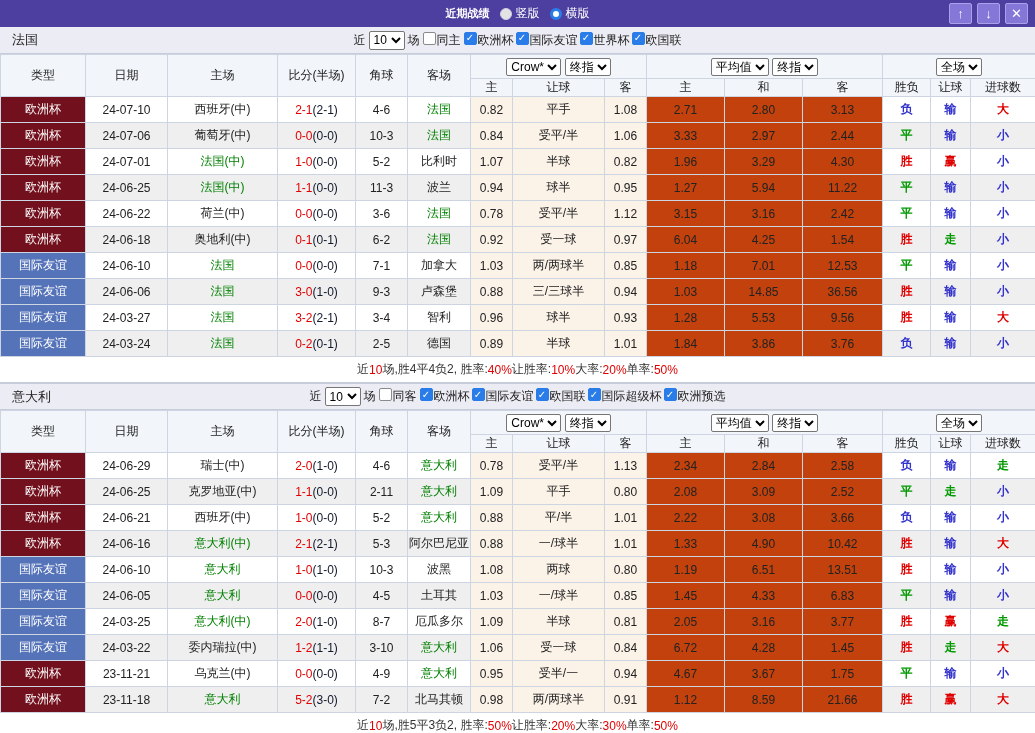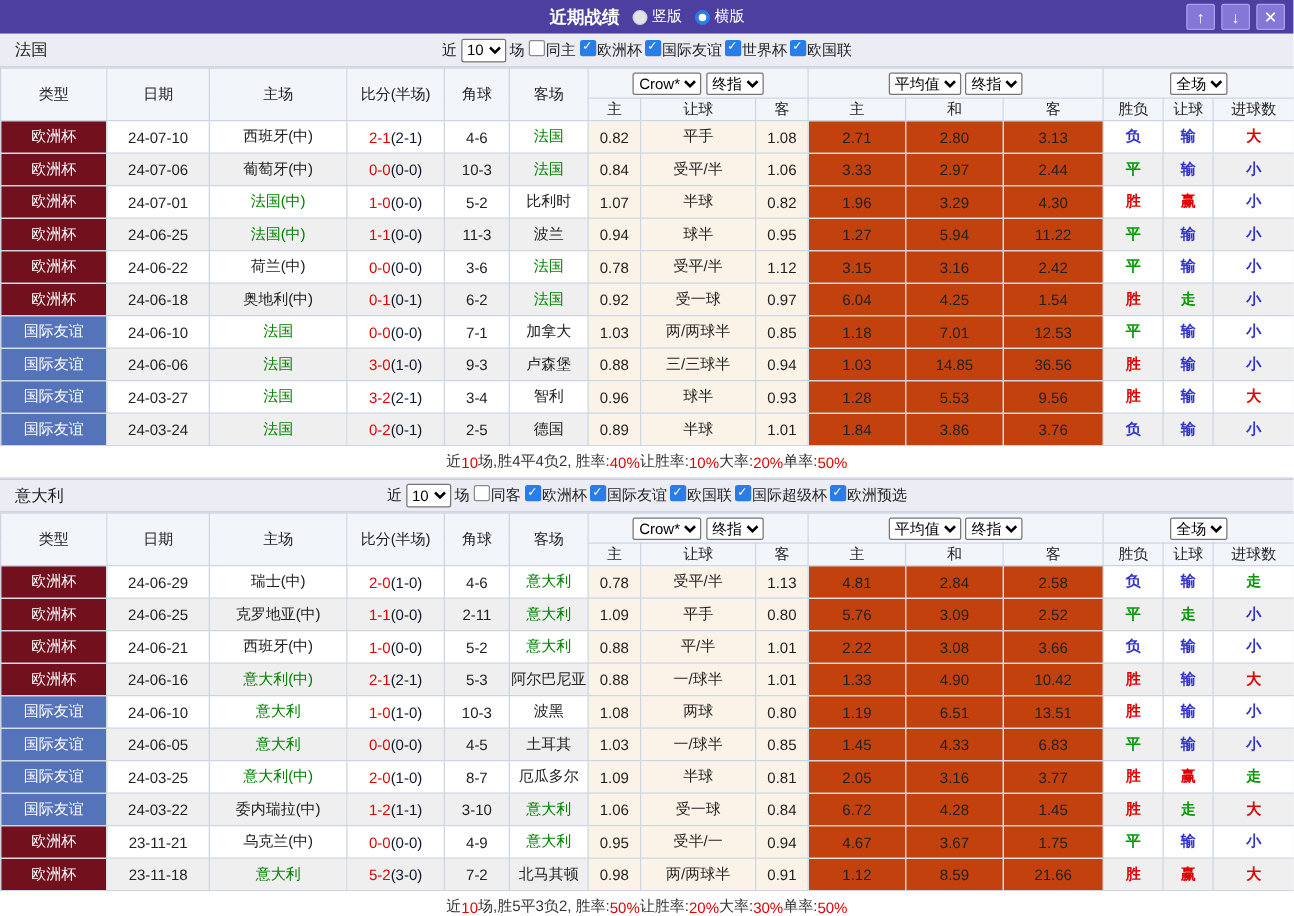--- a/index.html
+++ b/index.html
@@ -2,21 +2,21 @@
 <html><head>
 <meta charset="utf-8">
 <style>
   * { box-sizing: border-box; }
   body { margin: 0; font-family: "Liberation Sans", "DejaVu Sans", sans-serif; font-size: 12px; color: #222; background: #fff; }
   .window { width: 1035px; height: 733px; overflow: hidden; background: #fff; }
 
   
   .titlebar { height: 27px; background: #4c3f9f; display: flex; align-items: center; position: relative; }
   .title-center { position: absolute; left: 0; right: 0; display: flex; justify-content: center; align-items: center; gap: 10px; color: #fff; }
-  .title-text { font-weight: bold; font-size: 14px; }
+  .title-text { font-weight: bold; font-size: 11px; }
   .radio-group { display: flex; align-items: center; gap: 4px; font-size: 12px; cursor: pointer; }
   .radio { width: 12px; height: 12px; border-radius: 50%; display: inline-block; }
   .radio.off { background: #e3e3e3; border: 1px solid #cfcfe8; }
   .radio.on  { background: #fff; border: 3px solid #2a7de8; }
   .win-buttons { margin-left: auto; display: flex; gap: 5px; padding-right: 7px; z-index: 2; }
   .win-btn { width: 23px; height: 21px; background: #8577d8; border: 1px solid #aba0ec; color: #fff; display: flex; align-items: center; justify-content: center; font-size: 13px; font-weight: bold; border-radius: 2px; cursor: pointer; line-height: 1; }
 
   
   .filter-row { height: 27px; background: #ececf4; border-bottom: 1px solid #c6ccd8; display: flex; align-items: center; position: relative; }
   .filter-row.second { border-top: 1px solid #c6ccd8; }
@@ -433,38 +433,38 @@
         <tr>
           <td class="type cup">欧洲杯</td>
           <td class="plain">24-06-29</td>
           <td class="plain">瑞士(中)</td>
           <td class="plain"><span class="score-main">2-0</span><span class="score-half">(1-0)</span></td>
           <td class="plain">4-6</td>
           <td class="plain green">意大利</td>
           <td class="cream">0.78</td>
           <td class="cream">受平/半</td>
           <td class="cream">1.13</td>
-          <td class="pale">4.81</td>
+          <td class="pale">2.34</td>
           <td class="pale">2.84</td>
           <td class="pale">2.58</td>
           <td class="plain outcome" style="color: rgb(51, 51, 204);">负</td>
           <td class="plain outcome" style="color: rgb(51, 51, 204);">输</td>
           <td class="plain outcome" style="color: rgb(0, 153, 0);">走</td>
         </tr>
         <tr class="alt">
           <td class="type cup">欧洲杯</td>
           <td class="plain">24-06-25</td>
           <td class="plain">克罗地亚(中)</td>
           <td class="plain"><span class="score-main">1-1</span><span class="score-half">(0-0)</span></td>
           <td class="plain">2-11</td>
           <td class="plain green">意大利</td>
           <td class="cream">1.09</td>
           <td class="cream">平手</td>
           <td class="cream">0.80</td>
-          <td class="pale">5.76</td>
+          <td class="pale">2.08</td>
           <td class="pale">3.09</td>
           <td class="pale">2.52</td>
           <td class="plain outcome" style="color: rgb(0, 153, 0);">平</td>
           <td class="plain outcome" style="color: rgb(0, 153, 0);">走</td>
           <td class="plain outcome" style="color: rgb(51, 51, 204);">小</td>
         </tr>
         <tr>
           <td class="type cup">欧洲杯</td>
           <td class="plain">24-06-21</td>
           <td class="plain">西班牙(中)</td>

